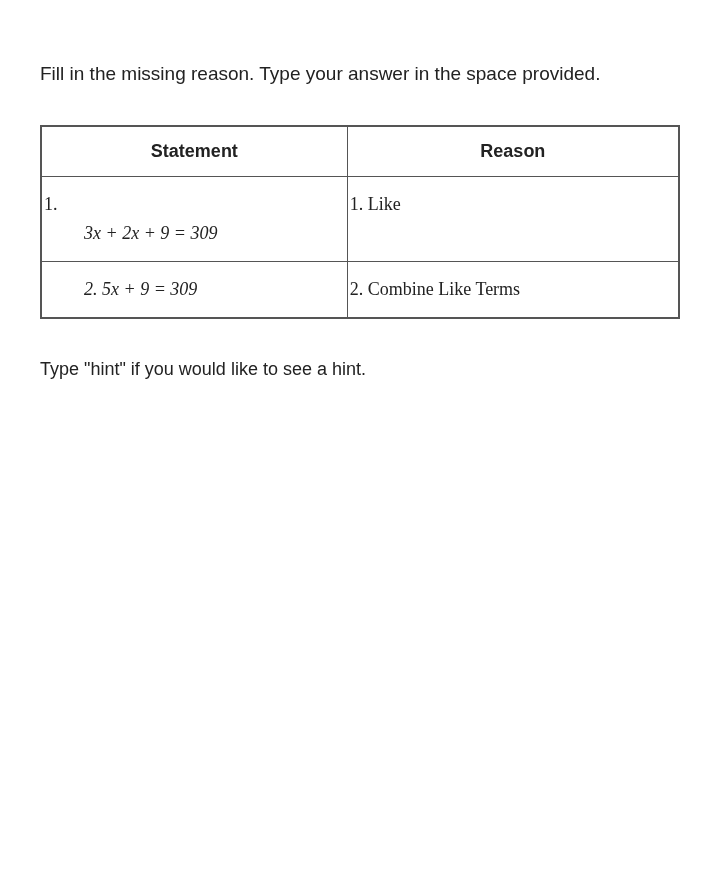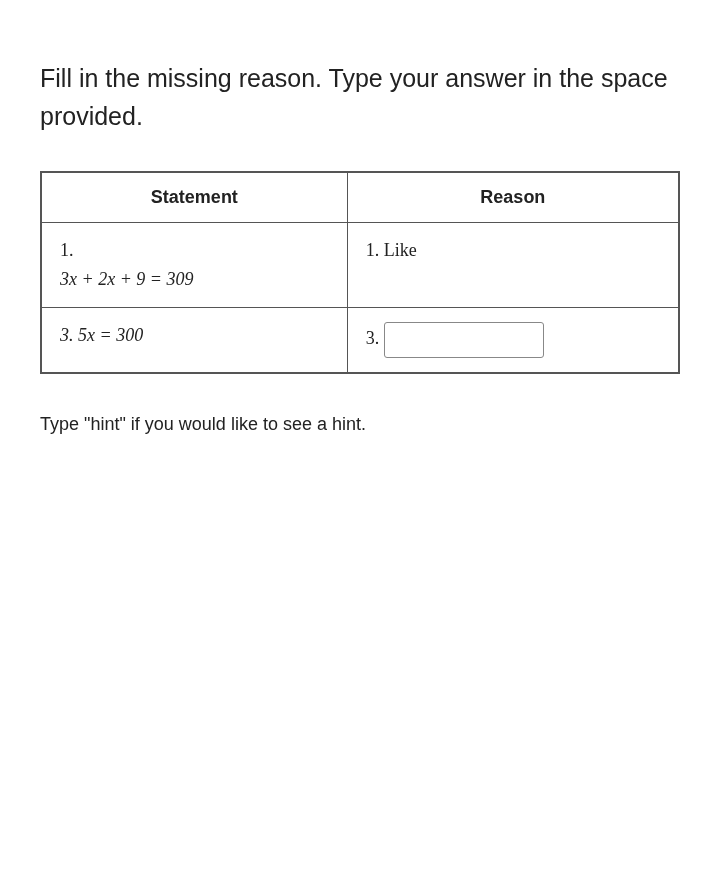--- a/index.html
+++ b/index.html
@@ -12,37 +12,37 @@
       background: #ffffff;
       font-family: Georgia, 'Times New Roman', serif;
       font-size: 18px;
       color: #222222;
       width: 720px;
       min-height: 886px;
       padding: 60px 40px 60px 40px;
     }
 
     .instructions {
-      font-size: 25px;
+      font-size: 19px;
       line-height: 1.5;
       margin-bottom: 36px;
       font-family: Arial, Helvetica, sans-serif;
     }
 
     .proof-table {
       width: 100%;
       border-collapse: collapse;
       border: 2px solid #555;
       margin-bottom: 40px;
     }
 
     .proof-table th,
     .proof-table td {
       border: 1.5px solid #555;
-      padding: 14px 18px;
+      padding: 14px 2px;
       vertical-align: top;
     }
 
     .proof-table thead th {
       text-align: center;
       font-family: Arial, Helvetica, sans-serif;
       font-weight: bold;
       font-size: 18px;
       background: #fff;
     }
@@ -56,20 +56,21 @@
       width: 48%;
     }
 
     .col-reason {
       width: 52%;
     }
 
     .math {
       font-style: italic;
       font-family: Georgia, 'Times New Roman', serif;
+      margin-left: 40px;
     }
 
     .answer-input {
       border: 1.5px solid #888;
       border-radius: 3px;
       width: 160px;
       height: 36px;
       font-size: 16px;
       padding: 4px 8px;
       outline: none;
@@ -106,26 +107,26 @@
     <tr>
       <td class="col-statement">
         <span class="row-label">1.</span>
         <span class="math">3<i>x</i> + 2<i>x</i> + 9 = 309</span>
       </td>
       <td class="col-reason">
         <span>1. </span><span>Like</span>
       </td>
     </tr>
 
-
     <tr>
       <td class="col-statement">
-        <span class="math">3. 5<i>x</i> = 300</span>
+        <span class="math">2. 5<i>x</i> + 9 = 309</span>
       </td>
       <td class="col-reason">
-        <span>3. </span><input class="answer-input" type="text" aria-label="Missing reason for step 3" style="">
+        <span>2. </span><span>Combine Like Terms</span>
       </td>
     </tr>
+
 
   </tbody>
 </table>
 
 <p class="hint-text">Type "hint" if you would like to see a hint.</p>
 
 </body></html>

